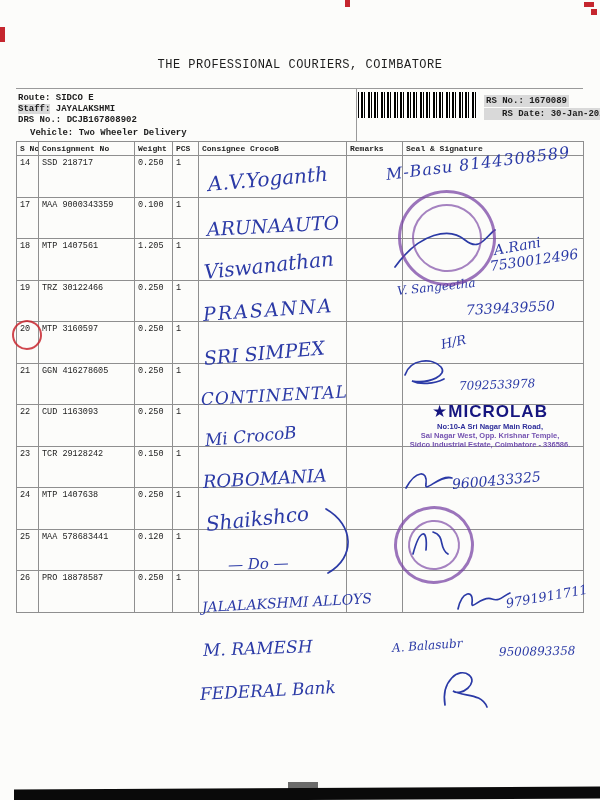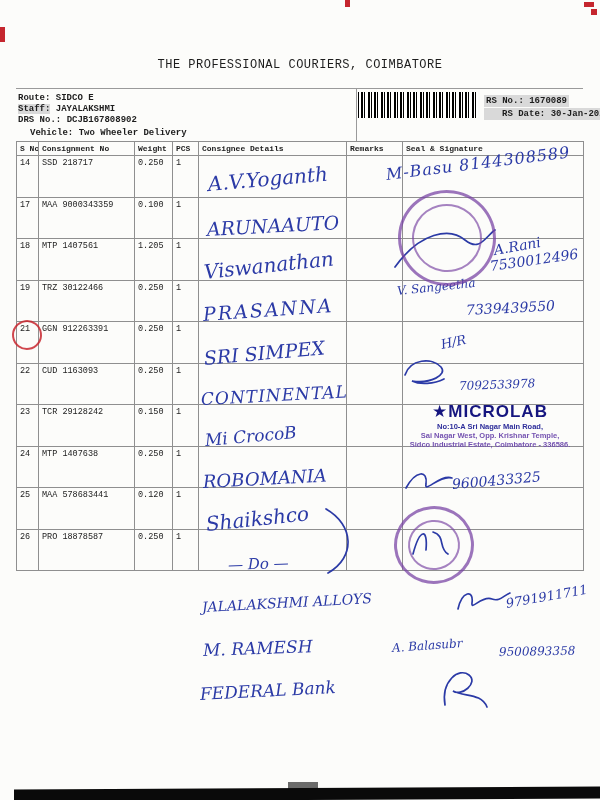--- a/index.html
+++ b/index.html
@@ -91,21 +91,21 @@
       <col style="width:148px">
         <col style="width:56px">
         <col style="width:181px">
     </colgroup>
     <tbody>
         <tr>
       <th>S No</th>
       <th>Consignment No</th>
       <th>Weight</th>
       <th>PCS</th>
-      <th>Consignee Details</th>
+      <th>Consignee CrocoB</th>
       <th>Remarks</th>
       <th>Seal &amp; Signature</th>
     </tr>
     <tr>
           <td>14</td>
           <td>SSD 218717</td>
           <td>0.250</td>
           <td>1</td>
           <td></td>
           <td></td>
@@ -132,22 +132,31 @@
     <tr>
           <td>19</td>
           <td>TRZ 30122466</td>
           <td>0.250</td>
           <td>1</td>
           <td></td>
           <td></td>
           <td></td>
         </tr>
     <tr>
+          <td>20</td>
+          <td>MTP 3160597</td>
+          <td>0.250</td>
+          <td>1</td>
+          <td></td>
+          <td></td>
+          <td></td>
+        </tr>
+    <tr>
           <td>21</td>
-          <td>GGN 912263391</td>
+          <td>GGN 416278605</td>
           <td>0.250</td>
           <td>1</td>
           <td></td>
           <td></td>
           <td></td>
         </tr>
     <tr>
           <td>22</td>
           <td>CUD 1163093</td>
           <td>0.250</td>

